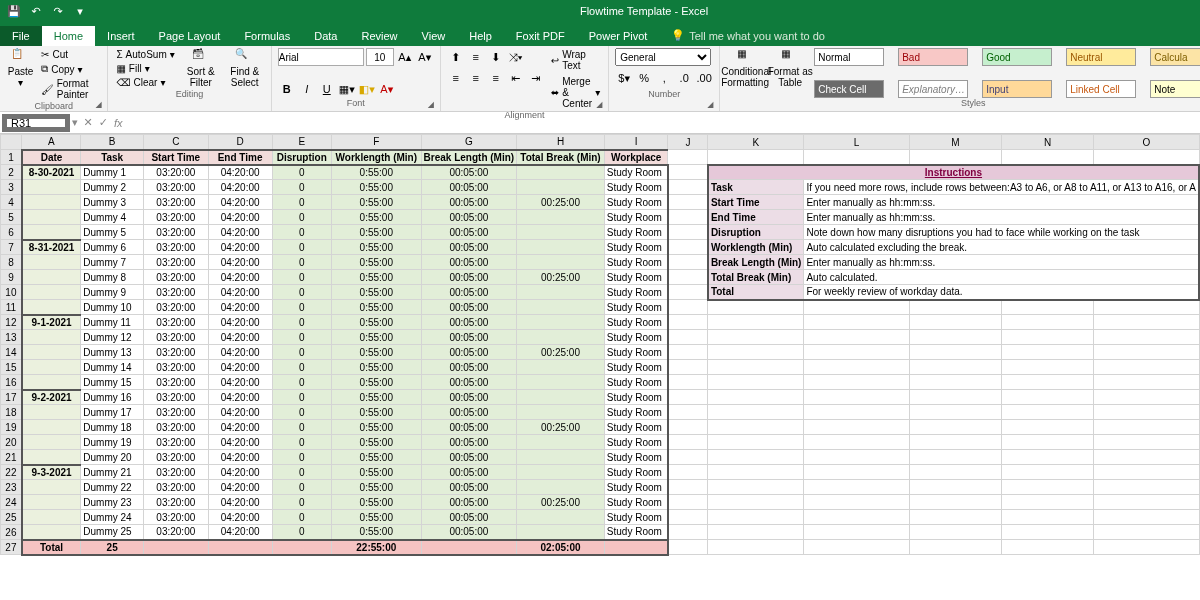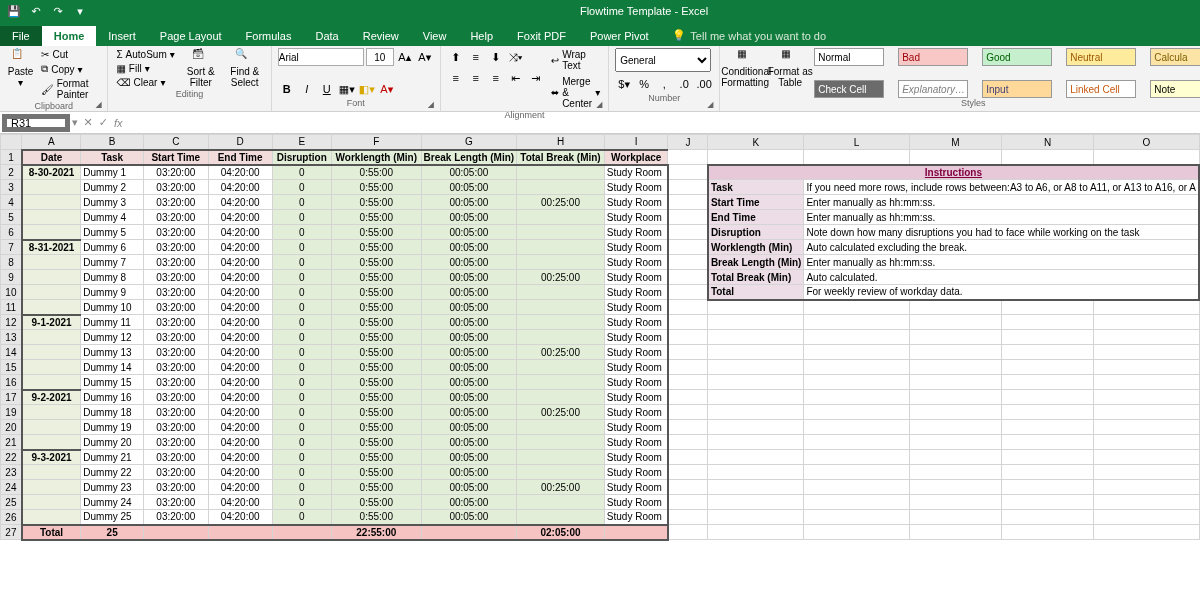--- a/index.html
+++ b/index.html
@@ -3,21 +3,21 @@
 <meta charset="utf-8">
 <style>
 * { margin:0; padding:0; box-sizing:border-box; }
 body { font-family:"Segoe UI",Arial,sans-serif; font-size:11px; background:#fff; overflow:hidden; width:1200px; height:600px; }
 .titlebar { background:#0f7b3c; color:#fff; height:22px; display:flex; align-items:center; }
 .titlebar .qat { display:flex; gap:6px; padding-left:6px; }
 .titlebar .qatbtn { width:16px; height:16px; display:flex; align-items:center; justify-content:center; cursor:pointer; }
 .titlebar .title { flex:1; text-align:center; font-size:11px; }
 .tabs { background:#0f7b3c; display:flex; height:24px; align-items:flex-end; }
 .tab { padding:4px 12px; color:#fff; font-size:11px; cursor:pointer; }
-.tab.active { background:#fff; color:#0f7b3c;font-weight:bold; }
+.tab.active { background:#fff; color:#0f7b3c; }
 .tab.file { background:#0b5a2a; }
 .ribbon { background:#f3f3f3; border-bottom:1px solid #d0d0d0; height:66px; display:flex; position:relative; }
 .group { border-right:1px solid #d8d8d8; padding:2px 6px 12px 6px; display:flex; flex-direction:column; justify-content:space-between; }
 .group-label { text-align:center; font-size:9px; color:#666; margin-top:auto; }
 .grp-content { display:flex; gap:4px; align-items:flex-start; }
 .bigbtn { display:flex; flex-direction:column; align-items:center; justify-content:center; width:40px; cursor:pointer; font-size:10px; }
 .icn { width:18px; height:18px; display:inline-block; }
 .smallrow { display:flex; align-items:center; gap:3px; font-size:10px; cursor:pointer; padding:1px 2px; }
 .fontbox { display:flex; gap:2px; align-items:center; }
 .fontbox input, .fontbox select { font-size:10px; border:1px solid #aaa; height:18px; }
@@ -202,21 +202,21 @@
             <span>▾</span>
           </div>
       </div>
     </div>
     <div class="group-label">Alignment</div>
     <span class="dlaunch">◢</span>
   </div>
 
   <div class="group" style="position:relative">
     <div class="col" style="gap:3px">
-      <select style="width:96px;height:24px;font-size:10px"><option>General</option></select>
+      <select style="width:96px;height:18px;font-size:10px"><option>General</option></select>
       <div class="btnrow">
         <span class="btnico">$▾</span>
         <span class="btnico">%</span>
         <span class="btnico">,</span>
         <span class="btnico">.0</span>
         <span class="btnico">.00</span>
       </div>
     </div>
     <div class="group-label">Number</div>
     <span class="dlaunch">◢</span>
@@ -555,20 +555,38 @@
           <td class="greenish txt-c"></td>
           <td class="thick-r">Study Room</td>
           <td></td>
           <td></td>
           <td></td>
           <td></td>
           <td></td>
           <td></td>
         </tr>
         <tr>
+          <th class="rowhdr">18</th>
+          <td class="date-col thick-l"></td>
+          <td class="">Dummy 17</td>
+          <td class="txt-c">03:20:00</td>
+          <td class="txt-c">04:20:00</td>
+          <td class="greenish txt-c">0</td>
+          <td class="greenish txt-c">0:55:00</td>
+          <td class="greenish txt-c">00:05:00</td>
+          <td class="greenish txt-c"></td>
+          <td class="thick-r">Study Room</td>
+          <td></td>
+          <td></td>
+          <td></td>
+          <td></td>
+          <td></td>
+          <td></td>
+        </tr>
+        <tr>
           <th class="rowhdr">19</th>
           <td class="date-col thick-l"></td>
           <td class="">Dummy 18</td>
           <td class="txt-c">03:20:00</td>
           <td class="txt-c">04:20:00</td>
           <td class="greenish txt-c">0</td>
           <td class="greenish txt-c">0:55:00</td>
           <td class="greenish txt-c">00:05:00</td>
           <td class="greenish txt-c">00:25:00</td>
           <td class="thick-r">Study Room</td>

